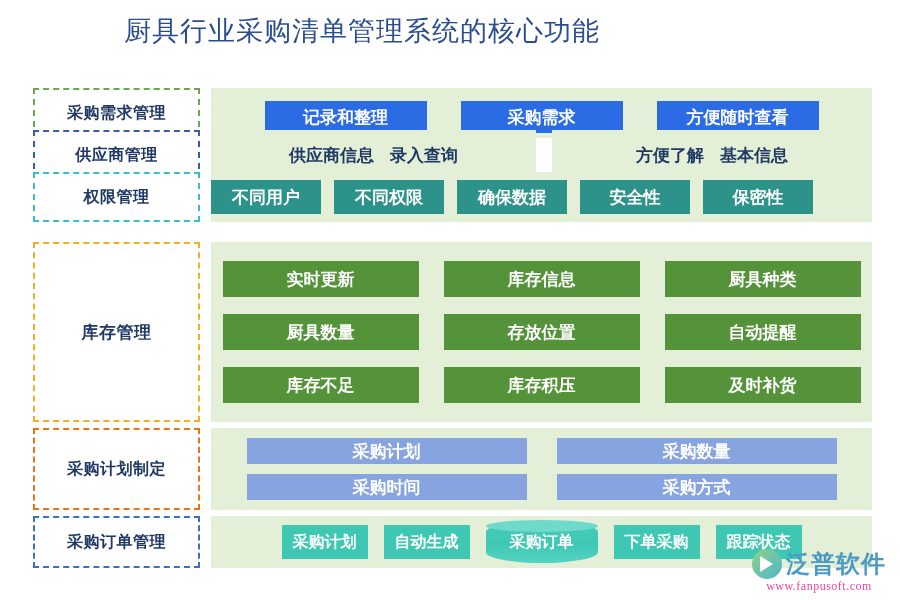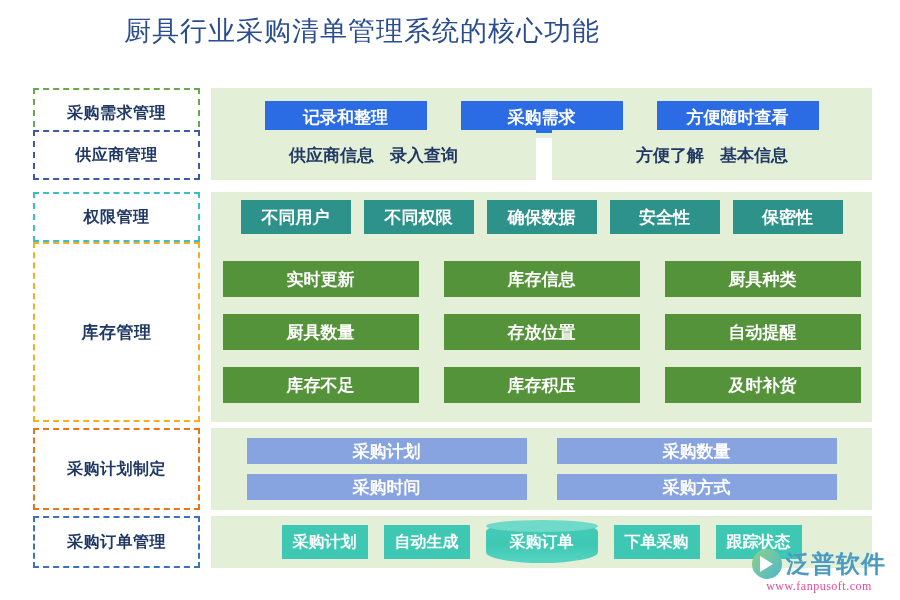--- a/index.html
+++ b/index.html
@@ -119,22 +119,22 @@
     display: flex;
     justify-content: flex-end;
     gap: 16px;
   }
   #row2 .chip-plain { height: 50px; }
   #row2 .pb1 { width: 325px; }
   #row2 .pb2 { width: 320px; }
   #row2 .gap-inner { display: inline-block; width: 16px; }
 
   
-  #row3 { top: 192px; height: 50px; }
-  #row3 .chips { display: flex; width: 100%; justify-content: center; gap: 13px; }
+  #row3 { top: 172px; height: 50px; }
+  #row3 .chips { display: flex; width: 100%; gap: 13px; }
   #row3 .chip { width: 110px; height: 34px; }
 
   
   #row4 { top: 242px; height: 180px; }
   #row4 .row-label { font-size: 17px; }
   #row4 .grid {
     display: grid;
     grid-template-columns: repeat(3, 196px);
     grid-gap: 17px 25px;
     justify-content: center;

